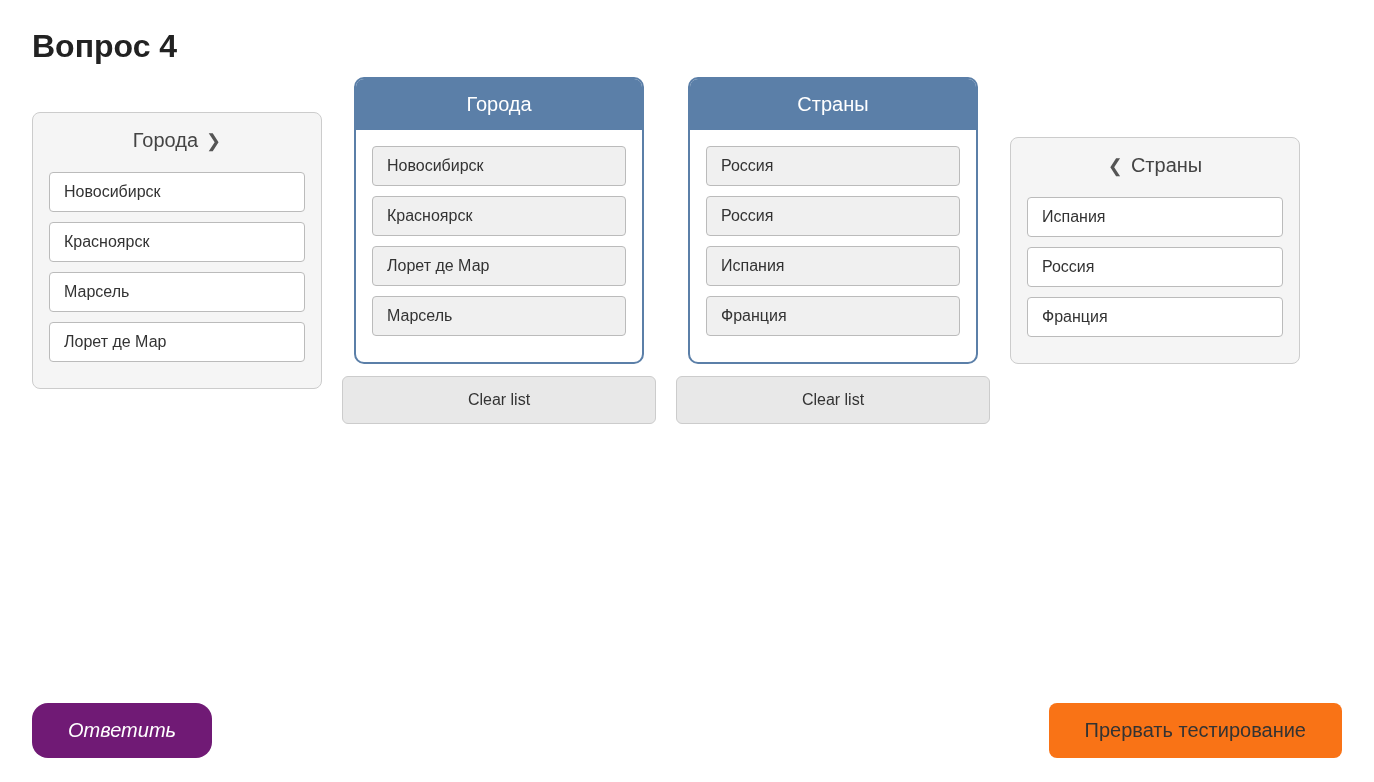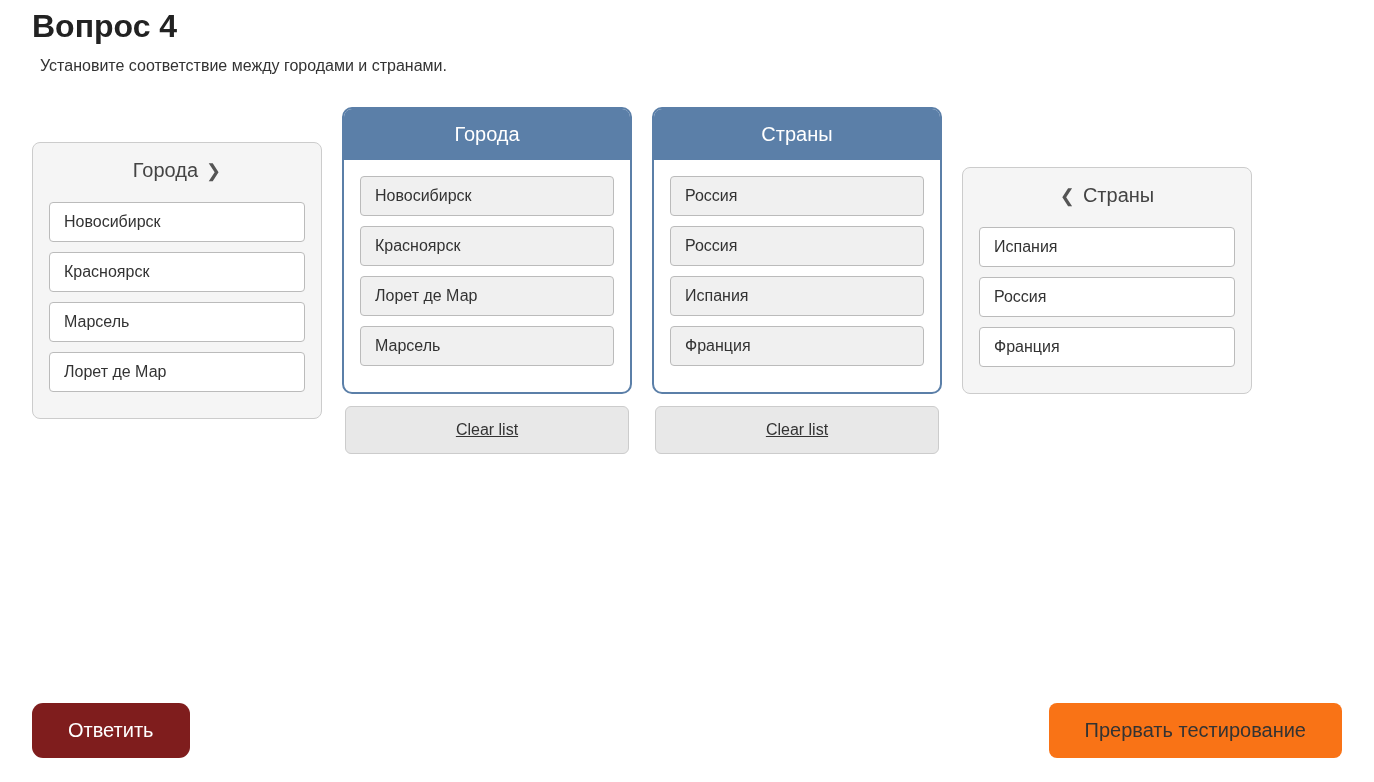--- a/index.html
+++ b/index.html
@@ -5,21 +5,21 @@
     * { box-sizing: border-box; margin: 0; padding: 0; }
     body {
       font-family: Arial, sans-serif;
       background: #fff;
       width: 1374px;
       min-height: 782px;
       position: relative;
     }
 
     .page {
-      padding: 8px 32px 24px 32px;
+      padding: 28px 32px 24px 32px;
     }
 
     .question-title {
       font-size: 32px;
       font-weight: bold;
       margin-bottom: 12px;
       color: #222;
     }
 
     .question-subtitle {
@@ -106,30 +106,29 @@
       border: 1px solid #bbb;
       border-radius: 4px;
       padding: 10px 14px;
       margin-bottom: 10px;
       font-size: 16px;
       color: #333;
       cursor: grab;
     }
 
     .clear-btn {
-      width: 284px;
+      width: 314px;
       padding: 14px 0;
       background: #e8e8e8;
       border: 1px solid #ccc;
       border-radius: 6px;
       font-size: 16px;
       color: #333;
       cursor: pointer;
       text-align: center;
-      text-decoration: underline;
     }
 
     
     .right-panel {
       width: 290px;
       border: 1px solid #ccc;
       border-radius: 8px;
       background: #f5f5f5;
       padding: 16px;
     }
@@ -154,45 +153,45 @@
       position: absolute;
       bottom: 24px;
       left: 32px;
       right: 32px;
       display: flex;
       justify-content: space-between;
       align-items: center;
     }
 
     .btn-answer {
-      background: #7f1d1d;
+      background: #701a75;
       color: #fff;
       border: none;
-      border-radius: 11px;
+      border-radius: 16px;
       font-size: 20px;
       padding: 16px 36px;
       cursor: pointer;
+      font-style: italic;
     }
 
     .btn-stop {
       background: #f97316;
       color: #333;
       border: none;
       border-radius: 8px;
       font-size: 20px;
       padding: 16px 36px;
       cursor: pointer;
     }
   </style>
 </head>
 <body>
 
 <div class="page">
   <div class="question-title">Вопрос 4</div>
-  <div class="question-subtitle">Установите соответствие между городами и странами.</div>
 
   <div class="columns-area">
 
     <div class="source-panel">
       <div class="source-panel-header">
         <span>Города</span>
         <span class="arrow">❯</span>
       </div>
       <div>
         <div class="source-item">Новосибирск</div>

